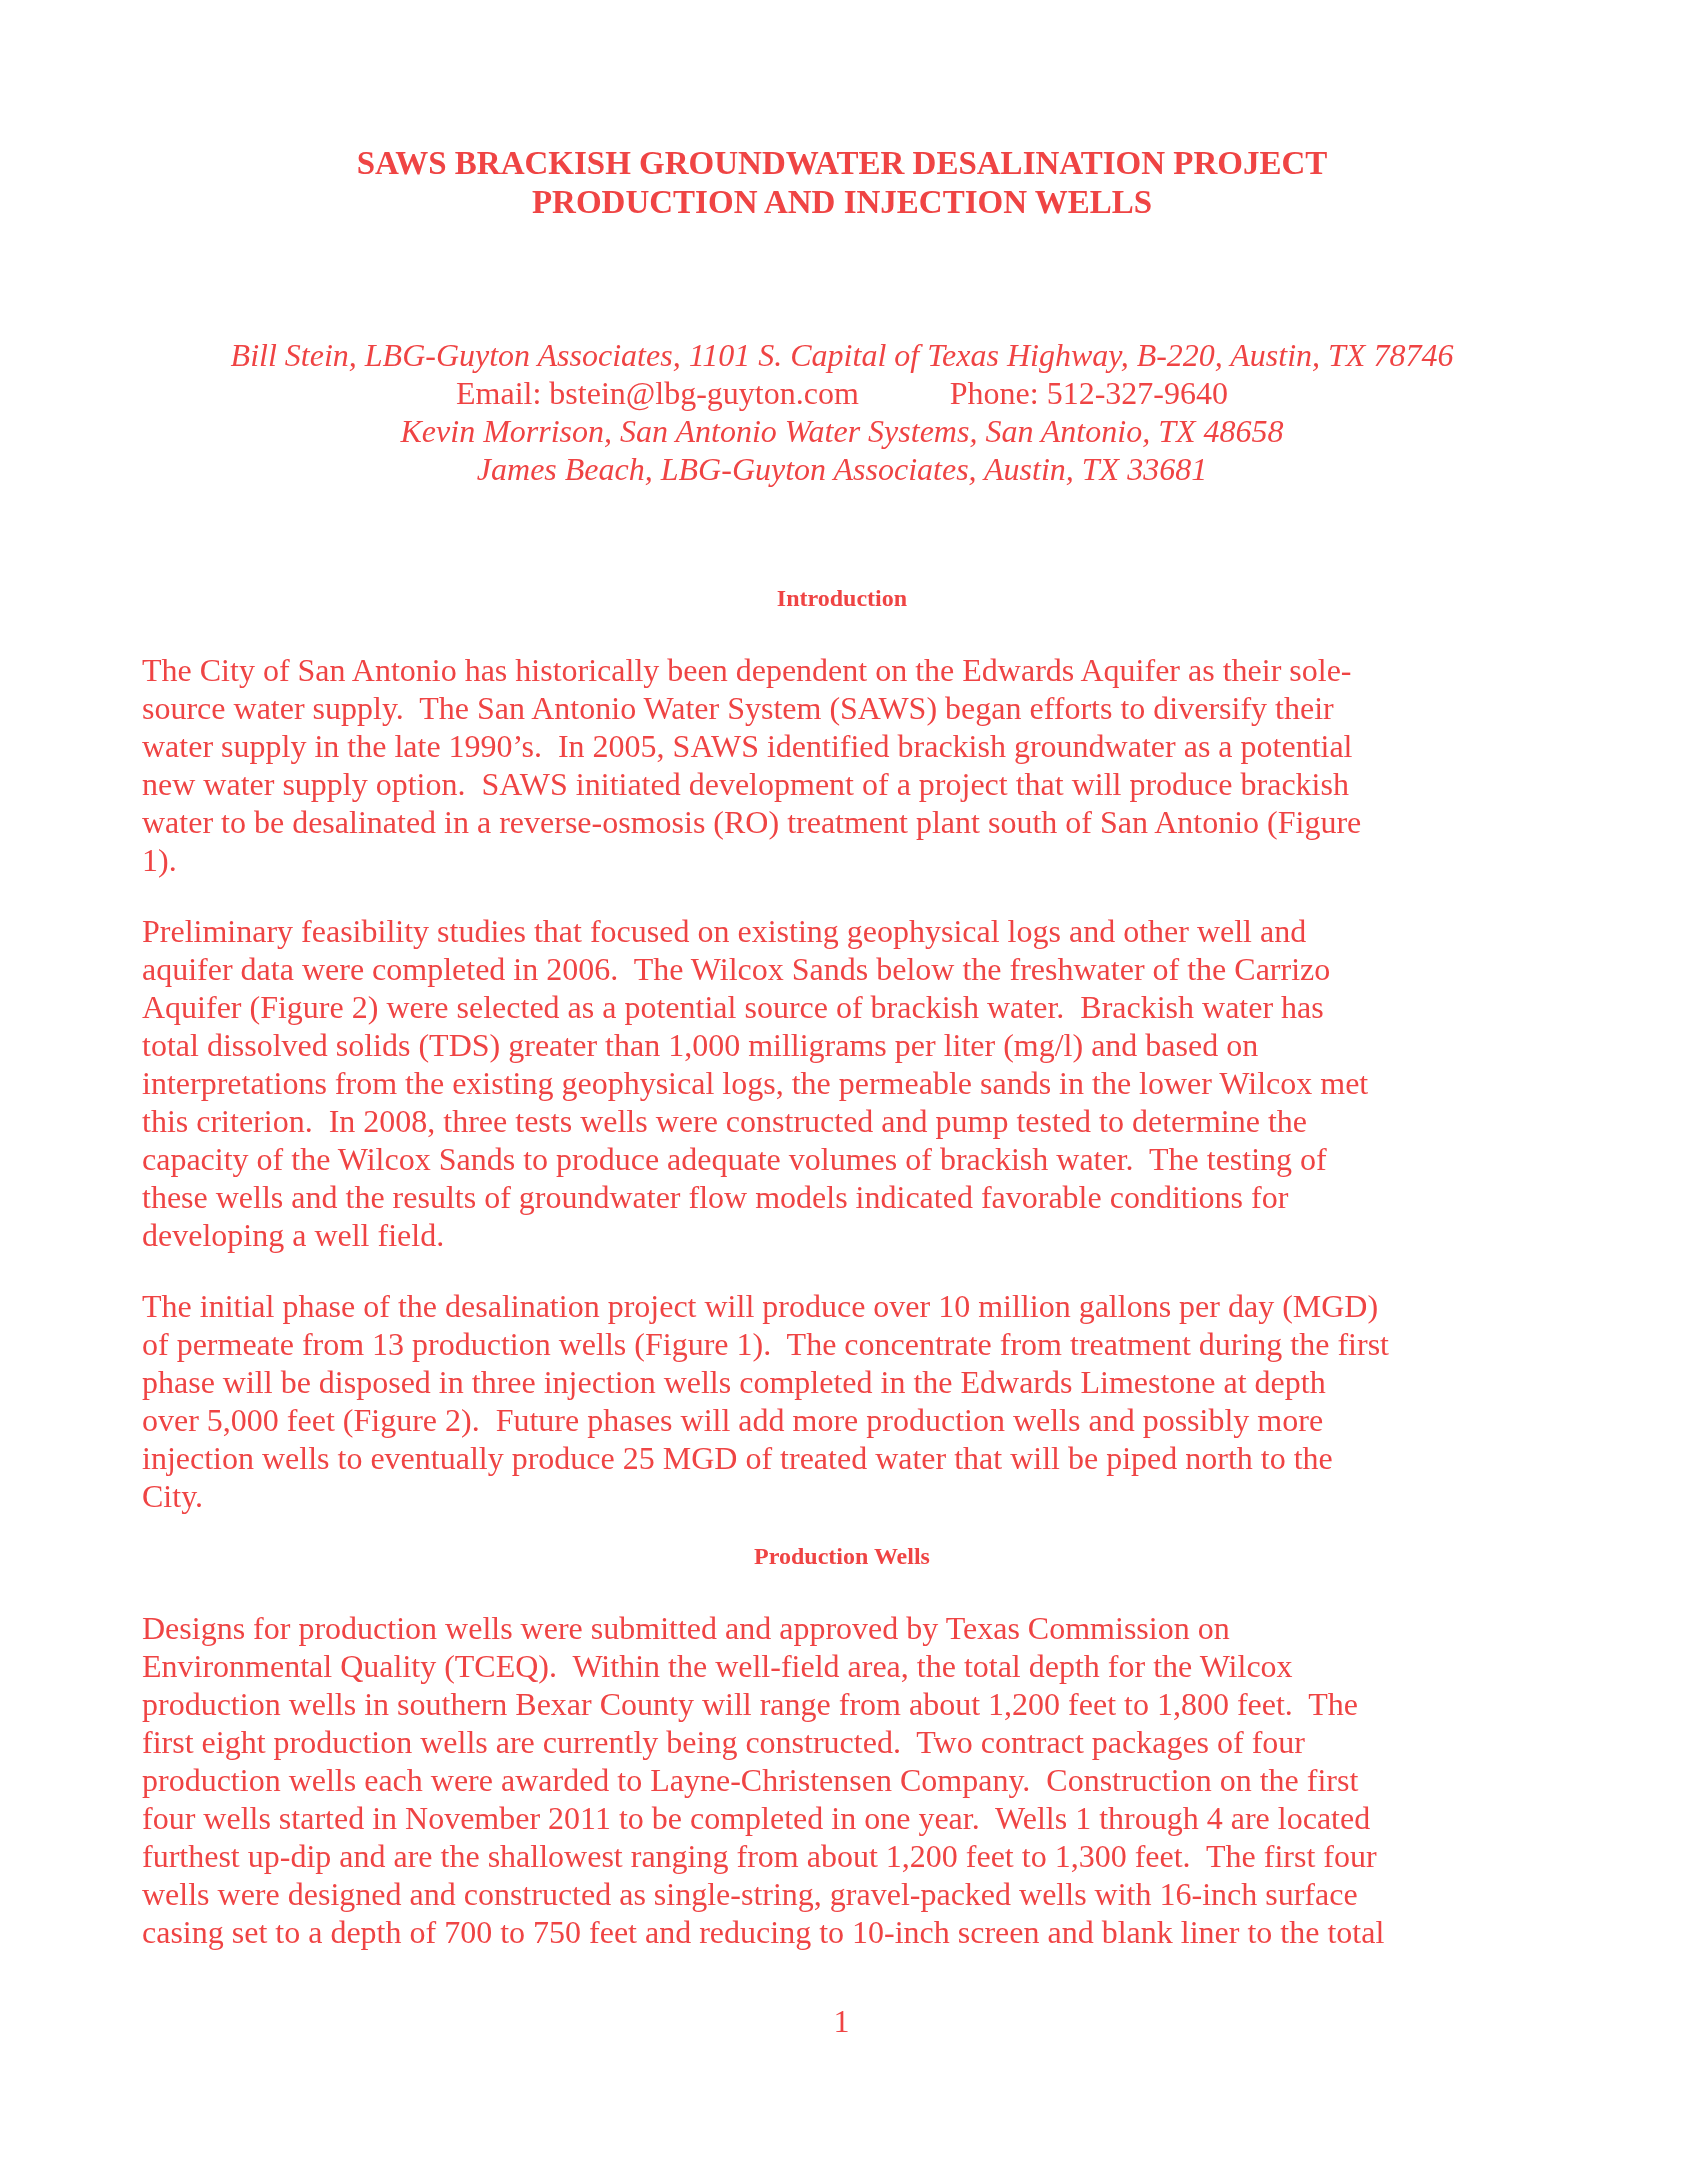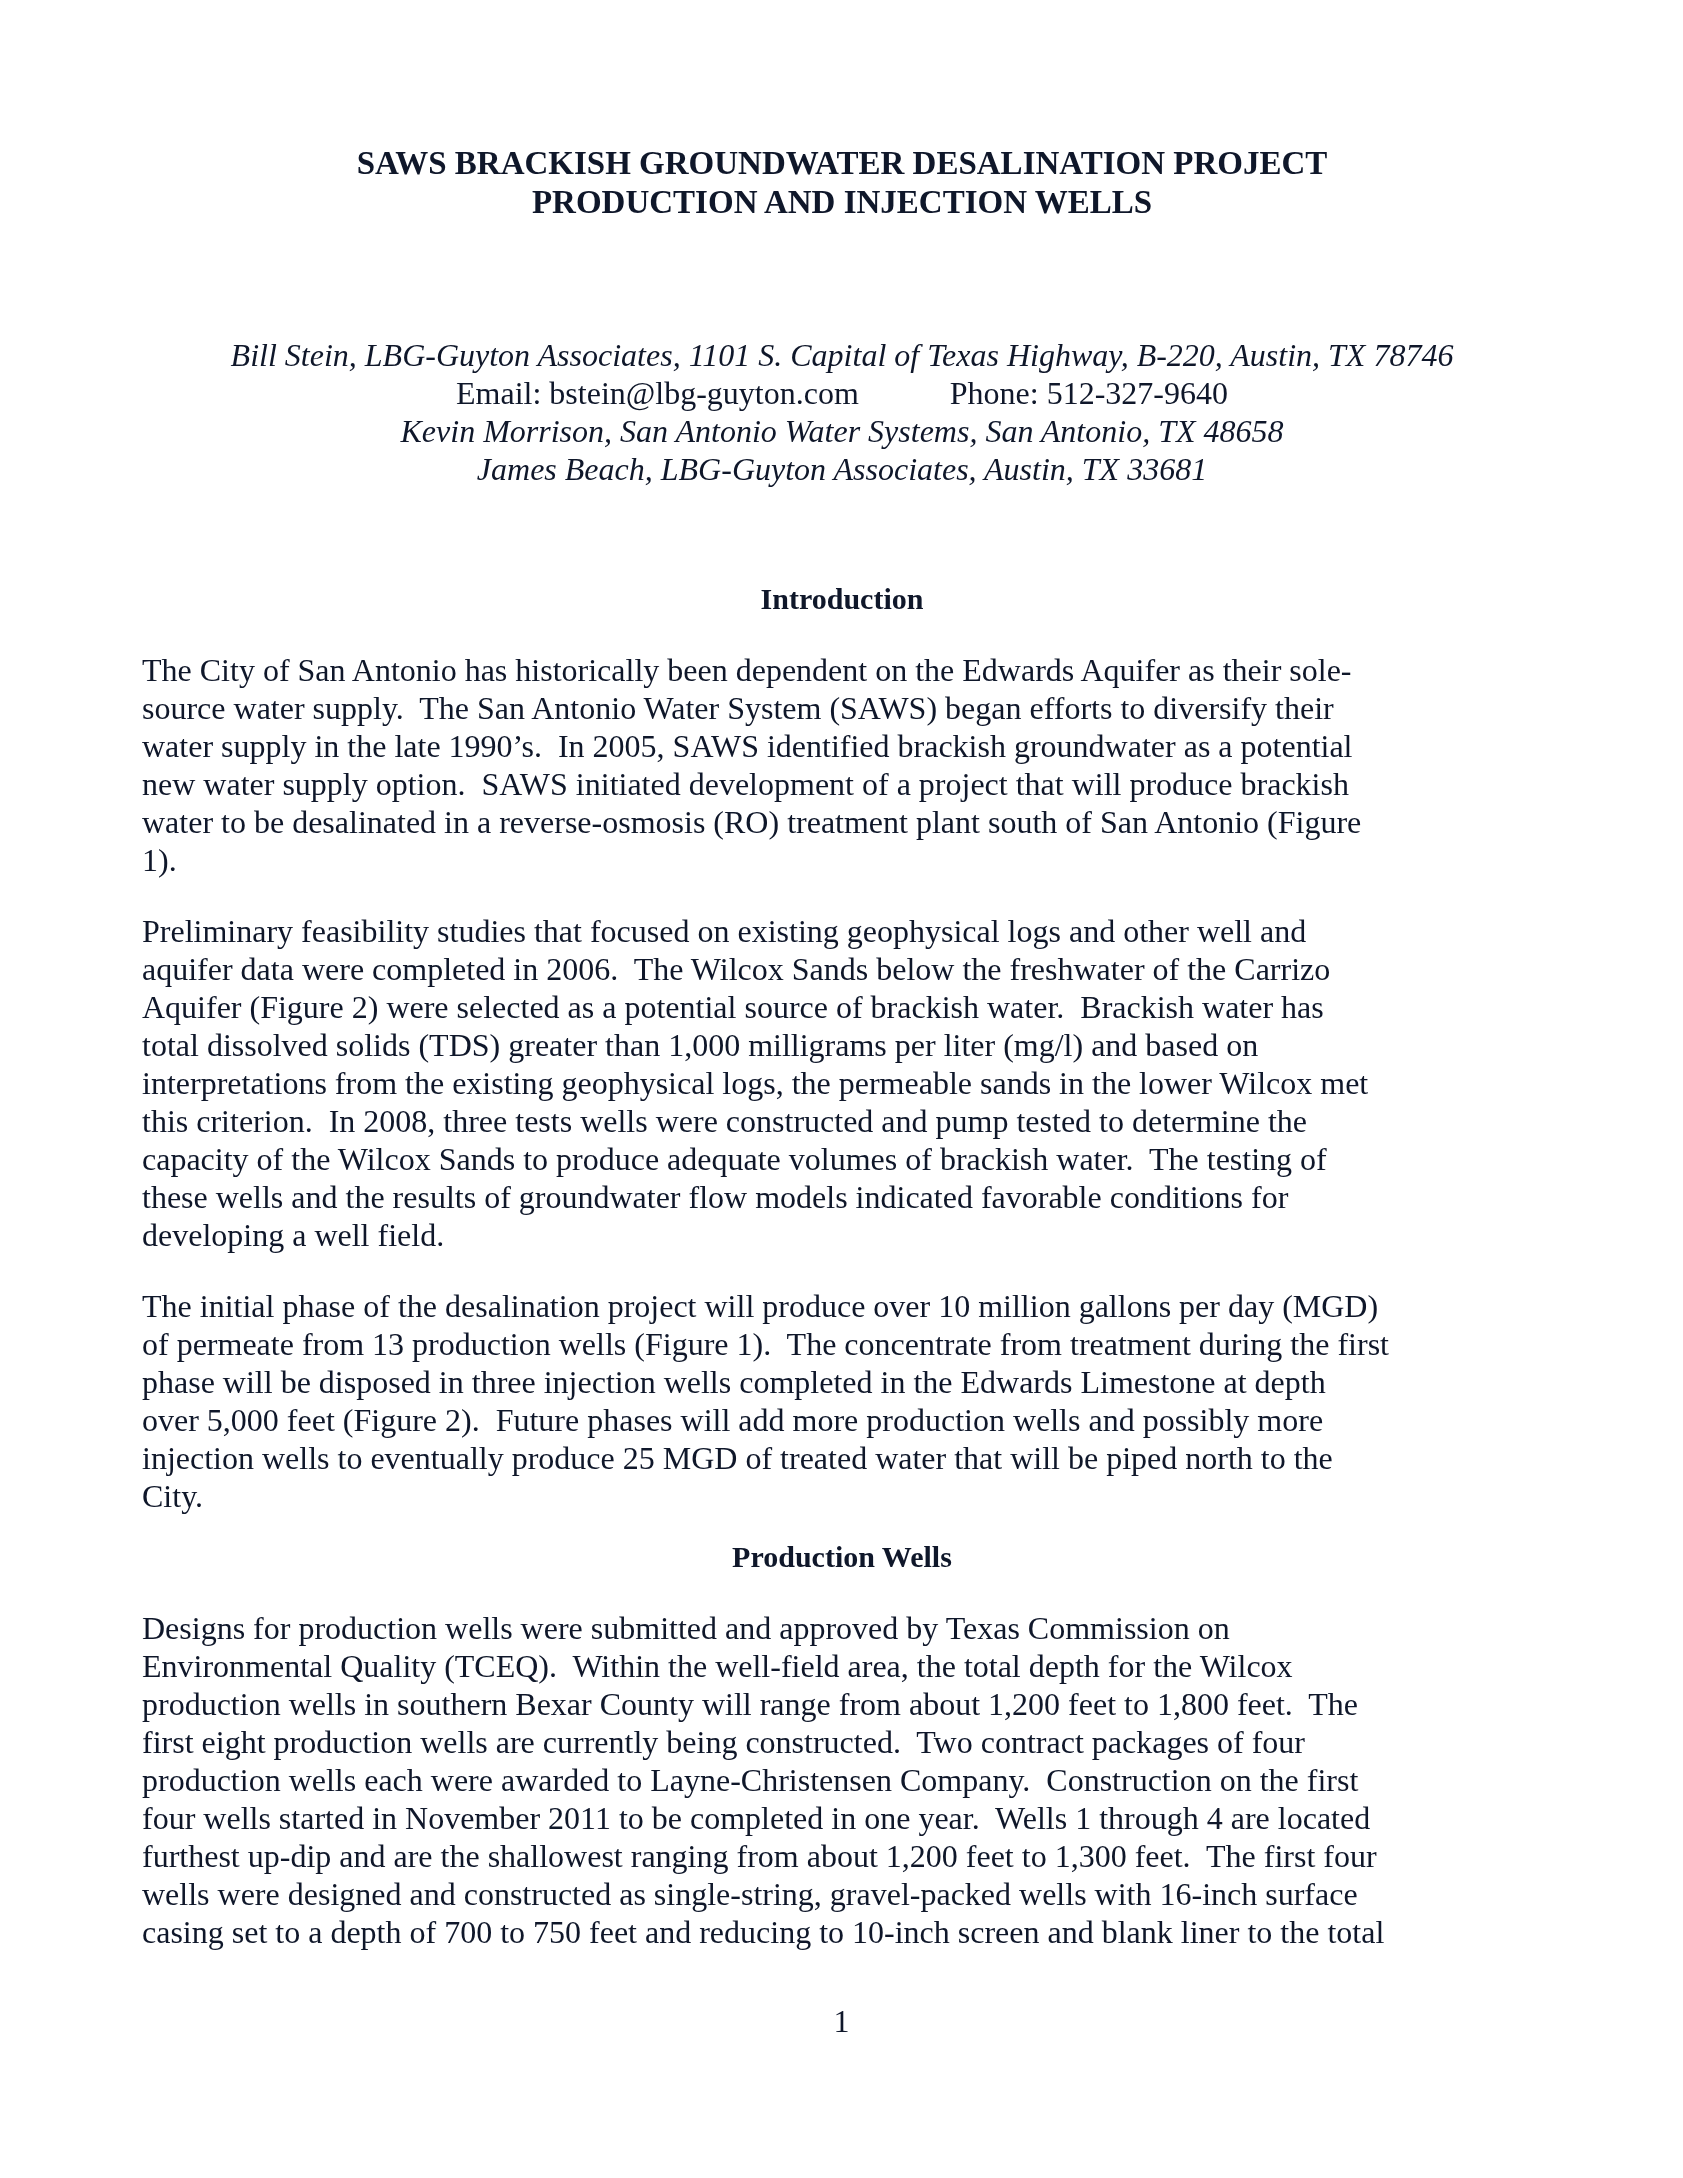--- a/index.html
+++ b/index.html
@@ -5,21 +5,21 @@
   html, body {
     margin: 0;
     padding: 0;
     background: #ffffff;
   }
   .page {
     position: relative;
     width: 1683px;
     height: 2178px;
     background: #ffffff;
-    color: #0f172a;
+    color: #ef4444;
     font-family: "Liberation Serif", "DejaVu Serif", serif;
     font-size: 32px;
     line-height: 38px;
     box-sizing: border-box;
     padding: 144px 141px 0 142px;
     overflow: hidden;
   }
   .doc-title {
     text-align: center;
     font-weight: bold;
@@ -39,21 +39,21 @@
   .author-line.roman {
     font-style: normal;
   }
   .contact-gap {
     display: inline-block;
     width: 91px;
   }
   .section-heading {
     text-align: center;
     font-weight: bold;
-    font-size: 30px;
+    font-size: 24px;
     line-height: 39px;
     margin: 0;
   }
   .heading-introduction { margin-top: 91px; }
   .heading-production   { margin-top: 22px; }
   .body-paragraph {
     margin: 33px 0 0 0;
     white-space: pre-wrap;
     text-align: left;
   }

